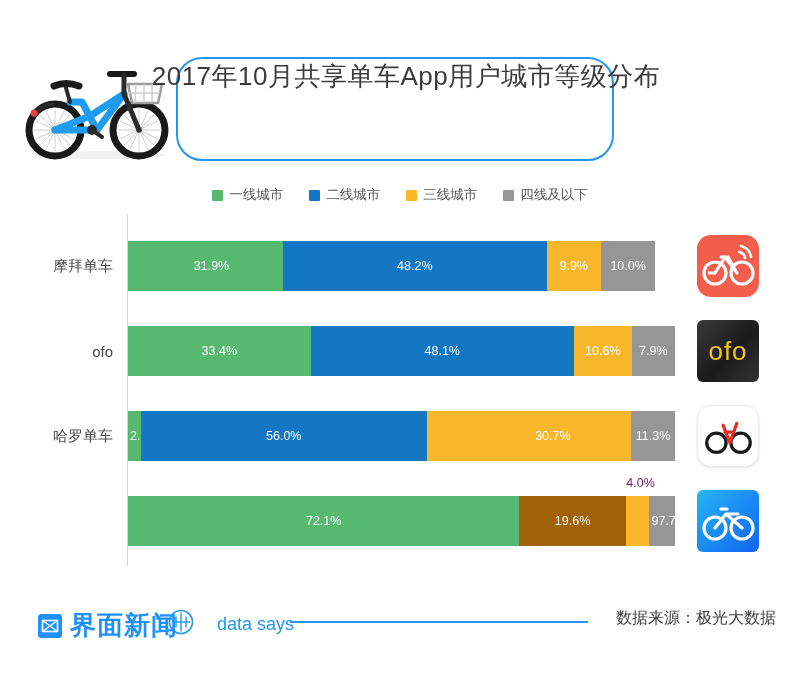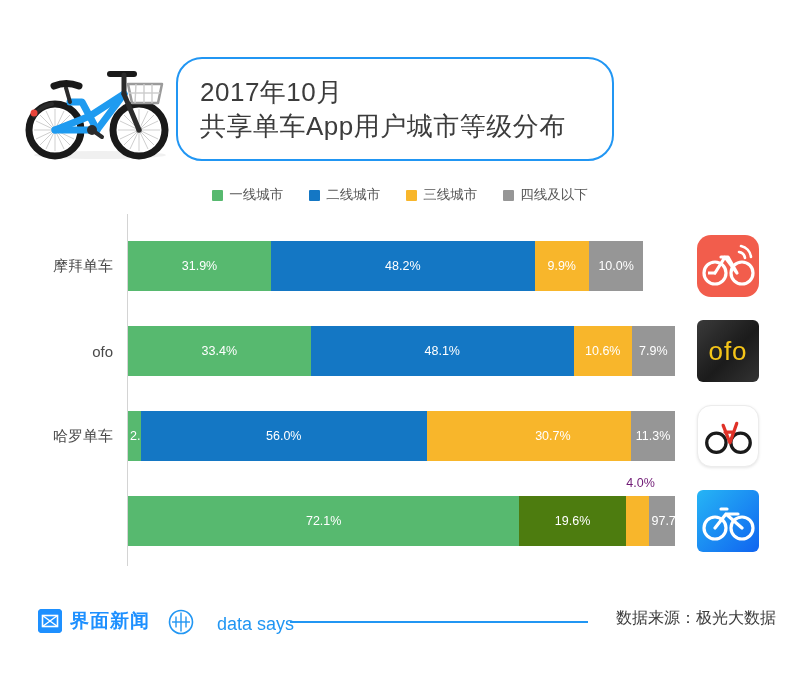--- a/index.html
+++ b/index.html
@@ -12,21 +12,21 @@
   }
 
   
   #header{position:absolute;left:0;top:0;width:800px;height:180px;}
 
   #bike-illustration{position:absolute;left:22px;top:58px;width:155px;height:105px;}
 
   #title-box{
     position:absolute;left:176px;top:57px;width:438px;height:104px;
     border:2px solid #2196f3;border-radius:26px;box-sizing:border-box;
-    display:flex;flex-direction:column;justify-content:center;
+    display:flex;flex-direction:row;justify-content:center;
     padding-left:22px;
   }
   .title-line{
     color:#3c3c3c;font-size:26px;line-height:34px;letter-spacing:.5px;white-space:nowrap;
   }
 
   
   #legend{
     position:absolute;left:0;top:186px;width:800px;
     display:flex;justify-content:center;align-items:center;gap:26px;text-align:center;
@@ -72,21 +72,21 @@
     color:#f5c518;font-size:26px;letter-spacing:1px;
   }
 
   
   #footer{position:absolute;left:0;top:596px;width:800px;height:56px;}
   #jiemian-logo{
     position:absolute;left:38px;top:12px;
     display:flex;align-items:center;gap:8px;
   }
   .jm-mark{width:24px;height:24px;background:#1e90ff;border-radius:4px;position:relative;}
-  .jm-name{color:#1e90ff;font-size:19px;font-weight:bold;letter-spacing:1px;white-space:nowrap;}
+  .jm-name{color:#1e90ff;font-size:26px;font-weight:bold;letter-spacing:1px;white-space:nowrap;}
   #datasays{position:absolute;left:168px;top:13px;display:flex;align-items:center;gap:23px;}
   .ds-text{color:#2196f3;font-size:18px;white-space:nowrap;}
   #rule-left{position:absolute;left:290px;top:25px;width:290px;height:2px;background:#2196f3;}
   #rule-right{position:absolute;left:562px;top:25px;width:26px;height:2px;background:#2196f3;}
   #source-text{
     position:absolute;right:24px;top:12px;font-size:16px;color:#3c3c3c;white-space:nowrap;
   }
 </style>
 </head>
 <body>
@@ -176,21 +176,21 @@
     <span class="legend-label">四线及以下</span>
   </div>
 </div>
 
 <div id="plot">
   <div id="axis-line"></div>
   <div id="rows-host">
       <div class="row" style="top: 27px;">
         <div class="row-label">摩拜单车</div>
         <div class="bar">
-          <div class="seg" title="一线城市 31.9%" style="width: 143px; background: rgb(87, 185, 111);">31.9%</div>
+          <div class="seg" title="一线城市 31.9%" style="width: 143px; background: rgb(87, 185, 111); padding-left: 12px;">31.9%</div>
           <div class="seg" title="二线城市 48.2%" style="width: 263.654px; background: rgb(20, 119, 196);">48.2%</div>
           <div class="seg" title="三线城市 9.9%" style="width: 54.153px; background: rgb(248, 182, 43);">9.9%</div>
           <div class="seg" title="四线及以下 10.0%" style="width: 54.7px; background: rgb(150, 150, 150);">10.0%</div>
         </div>
       </div>
       <div class="row" style="top: 112px;">
         <div class="row-label">ofo</div>
         <div class="bar">
           <div class="seg" title="一线城市 33.4%" style="width: 182.698px; background: rgb(87, 185, 111);">33.4%</div>
           <div class="seg" title="二线城市 48.1%" style="width: 263.107px; background: rgb(20, 119, 196);">48.1%</div>
@@ -204,21 +204,21 @@
           <div class="seg tiny" title="一线城市 2.0%" style="width: 10.94px; background: rgb(87, 185, 111);">2.0%</div>
           <div class="seg" title="二线城市 56.0%" style="width: 306.32px; background: rgb(20, 119, 196);">56.0%</div>
           <div class="seg" title="三线城市 30.7%" style="width: 167.929px; background: rgb(248, 182, 43); padding-left: 48px;">30.7%</div>
           <div class="seg" title="四线及以下 11.3%" style="width: 47px; background: rgb(150, 150, 150);">11.3%</div>
         </div>
       </div>
       <div class="outside-label" style="left: 640.539px; top: 262px;">4.0%</div>
       <div class="row" style="top: 282px;">
         <div class="bar">
           <div class="seg" title="一线城市 72.1%" style="width: 394.387px; background: rgb(87, 185, 111);">72.1%</div>
-          <div class="seg" title="二线城市 19.6%" style="width: 107.212px; background: #4d7c0f;">19.6%</div>
+          <div class="seg" title="二线城市 19.6%" style="width: 107.212px; background: #a16207;">19.6%</div>
           <div class="seg tiny" title="三线城市 4.0%" style="width: 21.88px; background: rgb(248, 182, 43);"></div>
           <div class="seg tiny" title="四线及以下 4.3%" style="width: 23.521px; background: rgb(150, 150, 150);">97.7%</div>
         </div>
       </div>
     </div>
   <div id="icons-host">
       <div class="app-icon" style="top: 21px;">
         <div class="icon-tile tile-mobike"><svg viewBox="0 0 62 62" width="62" height="62">
             <circle cx="18" cy="38" r="11" fill="none" stroke="#fff" stroke-width="3.2"></circle>
             <circle cx="45" cy="38" r="11" fill="none" stroke="#fff" stroke-width="3.2"></circle>

